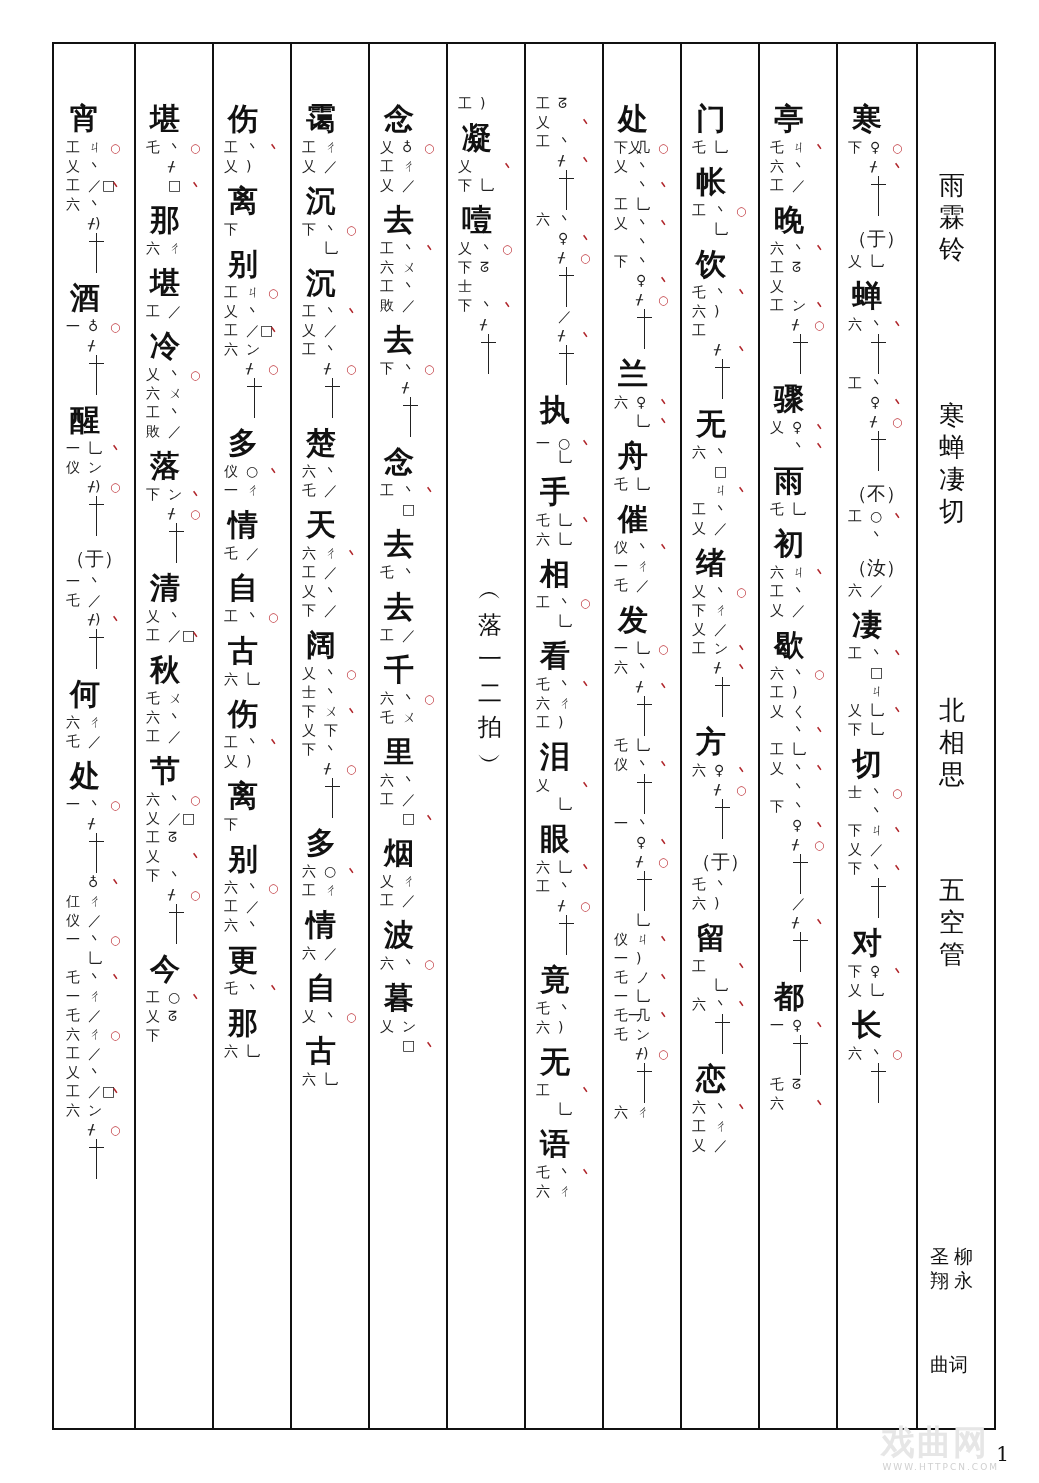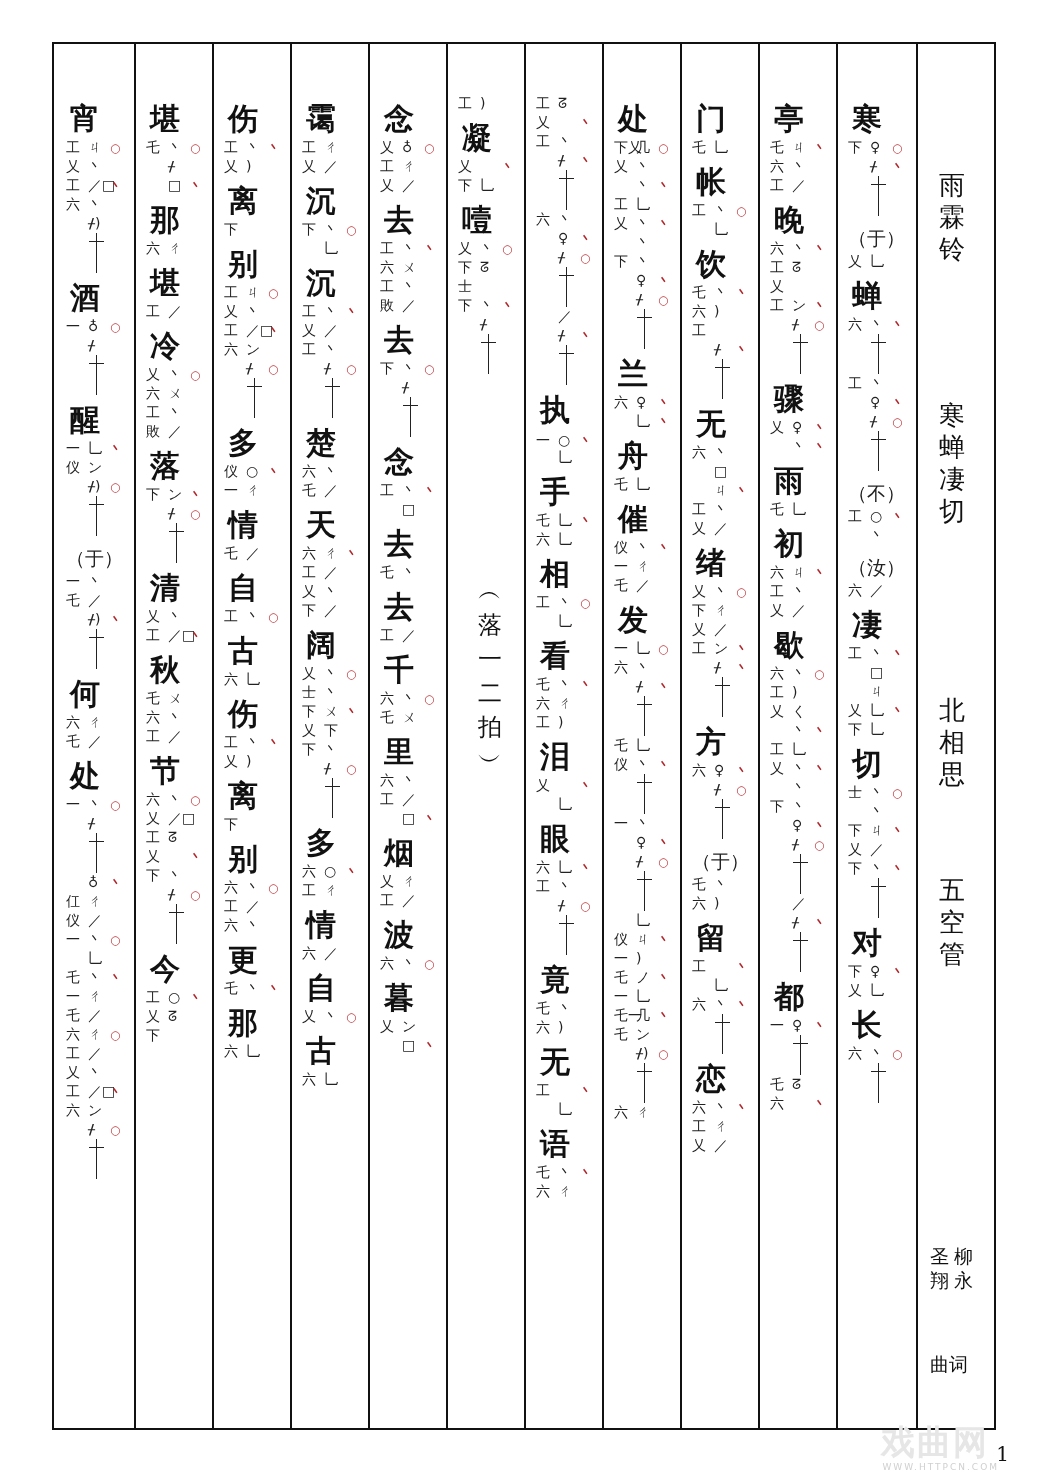--- a/index.html
+++ b/index.html
@@ -249,21 +249,21 @@
         <span class="note" style="height: 19px; line-height: 19px;"><span class="pitch"></span><span class="mark">ᚋ</span><span class="beat red-tick">丶</span></span>
         <span class="stem" style="height: 40px;"></span>
         <span class="note" style="height: 19px; line-height: 19px;"><span class="pitch">六</span><span class="mark">丶</span><span class="beat red-tick"></span></span>
         <span class="note" style="height: 19px; line-height: 19px;"><span class="pitch"></span><span class="mark">♀</span><span class="beat red-tick">丶</span></span>
         <span class="note" style="height: 19px; line-height: 19px;"><span class="pitch"></span><span class="mark">ᚋ</span><span class="beat red-circle">○</span></span>
         <span class="stem" style="height: 40px;"></span>
         <span class="note" style="height: 19px; line-height: 19px;"><span class="pitch"></span><span class="mark">／</span><span class="beat red-tick"></span></span>
         <span class="note" style="height: 19px; line-height: 19px;"><span class="pitch"></span><span class="mark">ᚋ</span><span class="beat red-tick">丶</span></span>
         <span class="stem" style="height: 40px;"></span>
         <span class="lyric" style="margin-top: 8px;">执</span>
-        <span class="note" style="height: 19px; line-height: 22px;"><span class="pitch">一</span><span class="mark">○</span><span class="beat red-tick">丶</span></span>
+        <span class="note" style="height: 19px; line-height: 28px;"><span class="pitch">一</span><span class="mark">○</span><span class="beat red-tick">丶</span></span>
         <span class="note" style="height: 19px; line-height: 19px;"><span class="pitch"></span><span class="mark">乚</span><span class="beat red-tick"></span></span>
         <span class="lyric" style="margin-top: 8px;">手</span>
         <span class="note" style="height: 19px; line-height: 19px;"><span class="pitch">乇</span><span class="mark">乚</span><span class="beat red-tick">丶</span></span>
         <span class="note" style="height: 19px; line-height: 19px;"><span class="pitch">六</span><span class="mark">乚</span><span class="beat red-tick"></span></span>
         <span class="lyric" style="margin-top: 8px;">相</span>
         <span class="note" style="height: 19px; line-height: 19px;"><span class="pitch">工</span><span class="mark">丶</span><span class="beat red-circle">○</span></span>
         <span class="note" style="height: 19px; line-height: 19px;"><span class="pitch"></span><span class="mark">乚</span><span class="beat red-tick"></span></span>
         <span class="lyric" style="margin-top: 8px;">看</span>
         <span class="note" style="height: 19px; line-height: 19px;"><span class="pitch">乇</span><span class="mark">丶</span><span class="beat red-tick">丶</span></span>
         <span class="note" style="height: 19px; line-height: 19px;"><span class="pitch">六</span><span class="mark">ㄔ</span><span class="beat red-tick"></span></span>

